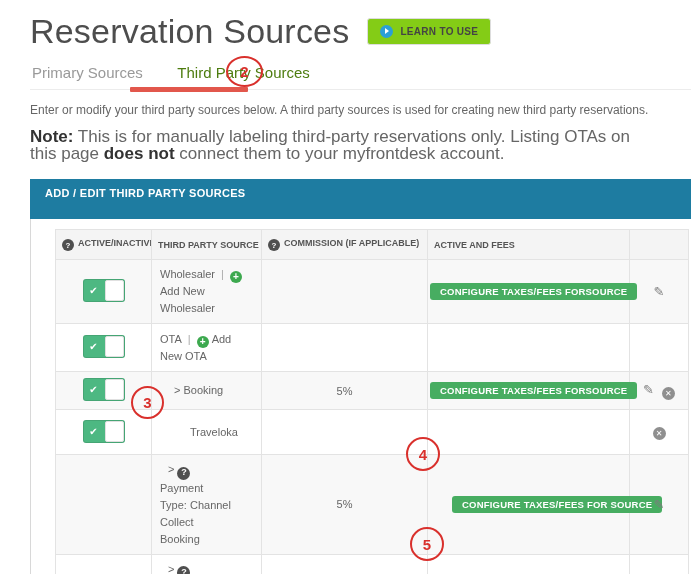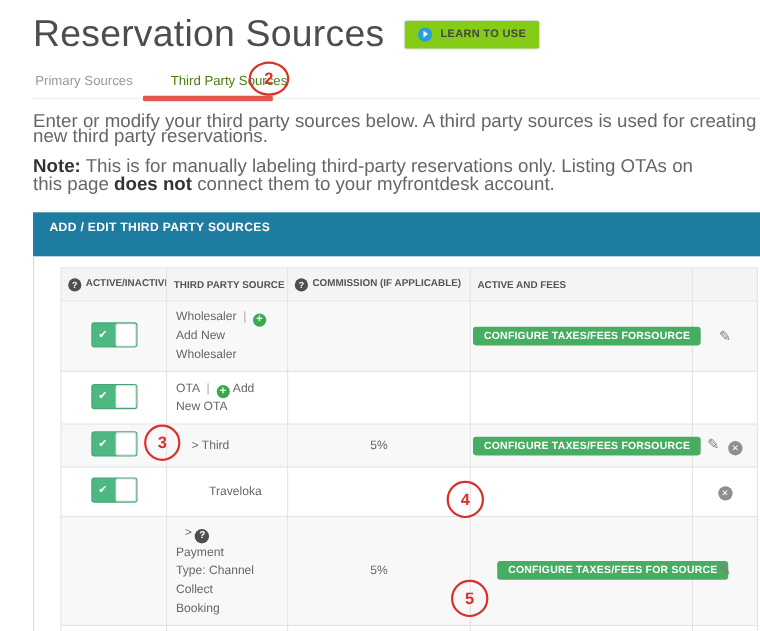--- a/index.html
+++ b/index.html
@@ -24,28 +24,28 @@
     padding:6px 12px;font-size:10px;font-weight:bold;color:#444;
     font-family:inherit;letter-spacing:.3px;cursor:pointer;
   }
   .play-icon{width:13px;height:13px;border-radius:50%;background:var(--play-blue);
     display:inline-flex;align-items:center;justify-content:center;}
   .play-icon::after{content:"";width:0;height:0;border-left:4px solid #fff;
     border-top:3px solid transparent;border-bottom:3px solid transparent;margin-left:1px;}
 
   
   .tabs-row{position:relative;margin-top:12px;height:30px;border-bottom:1px solid #ececec;width:661px;}
-  .tab{display:inline-block;font-size:12px;line-height:26px;margin-right:26px;cursor:pointer;padding:0 2px;text-align:right;}
+  .tab{display:inline-block;font-size:15px;line-height:26px;margin-right:26px;cursor:pointer;padding:0 2px;text-align:right;}
   .tab-primary{color:#999;}
   .tab-third{color:#4d7c0f;}
   .tab-underline{position:absolute;left:100px;bottom:-3px;width:118px;height:5px;
     background:var(--tab-underline-red);border-radius:1px;}
 
   
-  .intro{margin:13px 0 0 0;font-size:17px;line-height:14px;color:#666;}
+  .intro{margin:13px 0 0 0;font-size:12px;line-height:14px;color:#666;}
   .note{margin:11px 0 0 0;font-size:17px;line-height:17px;color:#666;max-width:604px;}
   .note b{color:#333;}
 
   
   .panel{margin-top:17px;width:661px;}
   .panel-header{height:40px;line-height:28px;background:var(--header-blue);color:#fff;
     font-size:11px;font-weight:bold;padding-left:15px;letter-spacing:.3px;}
   .panel-body{border-left:1px solid #d8d8d8;padding:10px 0 0 24px;min-height:400px;}
 
   
@@ -160,21 +160,21 @@
               <td>
                 <div class="src"><span>OTA</span><span class="sep">|</span><span class="plus-icon">+</span><span class="add">Add New OTA</span></div>
               </td>
               <td class="td-commission"><span></span></td>
               <td class="td-taxes"></td>
               <td class="td-actions"></td>
             </tr>
             <tr class="stripe" style="height: 38px;">
               <td class="td-toggle"><span class="toggle"><span class="check">✔</span><span class="knob"></span></span></td>
               <td>
-                <div class="src child"><span class="prefix">&gt;</span><span>Third</span></div>
+                <div class="src child"><span class="prefix">&gt;</span><span>Booking</span></div>
               </td>
               <td class="td-commission"><span>5%</span></td>
               <td class="td-taxes"><button class="cfg-btn">CONFIGURE TAXES/FEES FORSOURCE</button></td>
               <td class="td-actions"><span class="icon-edit">✎</span><span class="icon-delete">✕</span></td>
             </tr>
             <tr style="height: 45px;">
               <td class="td-toggle"><span class="toggle"><span class="check">✔</span><span class="knob"></span></span></td>
               <td>
                 <div class="src indent"><span>Traveloka</span></div>
               </td>

